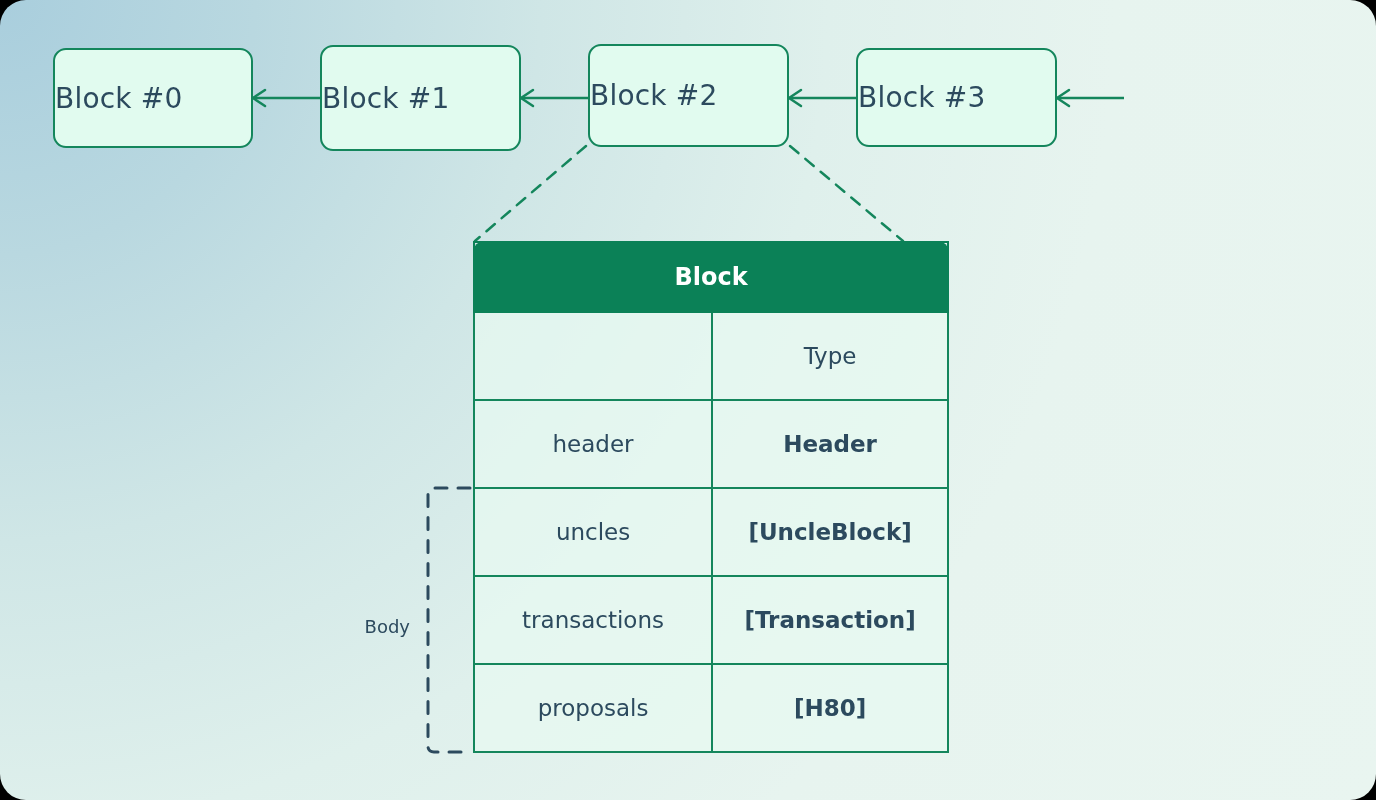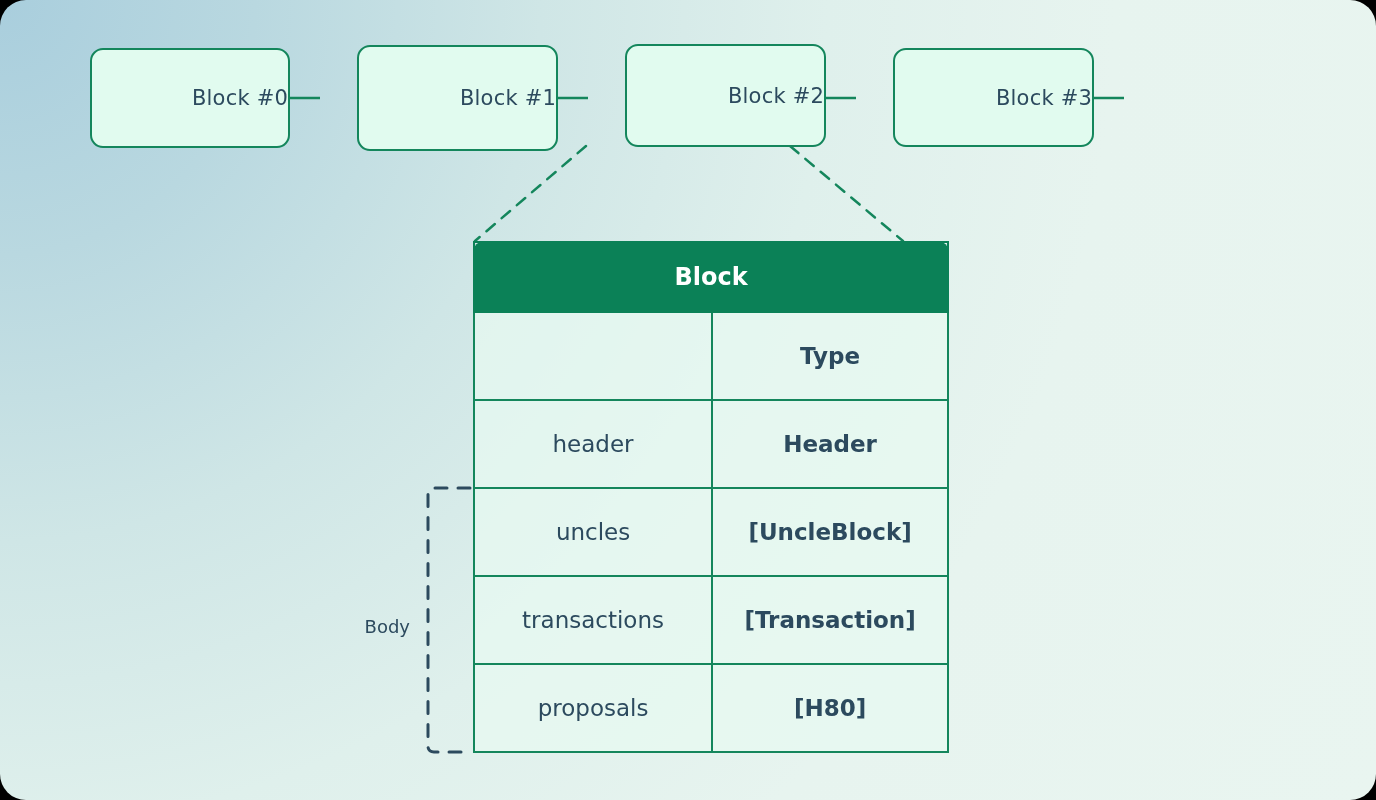--- a/index.html
+++ b/index.html
@@ -27,26 +27,25 @@
 
   
   .chain-block {
     position: absolute;
     box-sizing: border-box;
     background: #e1fbef;
     border: 2.5px solid #14865c;
     border-radius: 13px;
     display: flex;
     align-items: center;
-    justify-content: flex-end;
+    justify-content: flex-start;
     color: #2c4a5e;
-    font-size: 21px;
+    font-size: 28px;
     letter-spacing: .2px;
     white-space: nowrap;
-    margin-left: 37px;
   }
 
   svg.overlay {
     position: absolute;
     left: 0;
     top: 0;
     width: 1376px;
     height: 800px;
     pointer-events: none;
   }
@@ -79,21 +78,21 @@
     font-weight: bold;
     height: 70px;
   }
   #detail-table tbody td {
     height: 88px;
     font-size: 23px;
     font-weight: normal;
   }
   #detail-table tbody td.col-name { width: 217px; }
   #detail-table tbody td.col-type { width: 215px; font-weight: bold; }
-  #detail-table tbody tr.type-head td { font-weight: bold; }
+  #detail-table tbody tr.type-head td { font-weight: normal; }
 
   
   #body-label {
     position: absolute;
     left: 300px;
     top: 616px;
     width: 110px;
     text-align: right;
     color: #2c4a5e;
     font-size: 18px;

